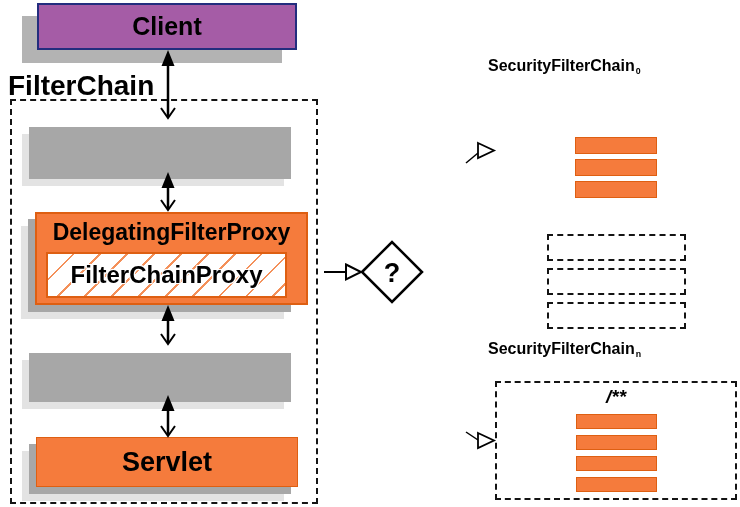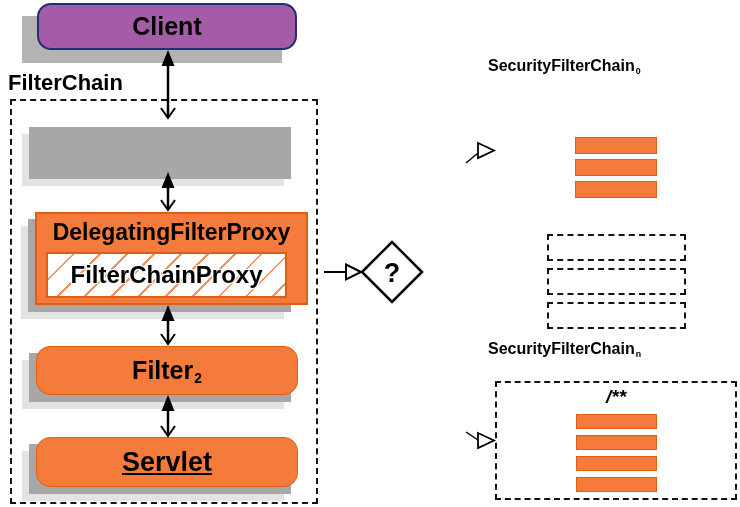--- a/index.html
+++ b/index.html
@@ -8,26 +8,26 @@
     font-family:"Liberation Sans", sans-serif;color:#000;
   }
   .abs{position:absolute;}
   
   .sh1{background:var(--shadow1);}
   .sh2{background:var(--shadow2);}
   .client-sh{background:var(--client-shadow);}
   
   .box{
     display:flex;align-items:center;justify-content:center;
-    font-weight:bold;text-align:center;box-sizing:border-box;border-radius:14px;
+    font-weight:bold;text-align:center;box-sizing:border-box;
   }
   .client-box{background:var(--purple);border:2px solid var(--purple-border);font-size:25px;}
   .orange-box{background:var(--orange);border:1px solid var(--orange-border);font-size:25px;}
   .chain-container{border:2px dashed #141414;box-sizing:border-box;}
-  .chain-label{font-weight:bold;font-size:22px;letter-spacing:0px;white-space:nowrap;}
+  .chain-label{font-weight:bold;font-size:28px;letter-spacing:0px;white-space:nowrap;}
   .dfp-box{background:var(--orange);border:2px solid var(--orange-border);box-sizing:border-box;}
   .dfp-title{position:absolute;left:0;right:0;top:5px;text-align:center;font-weight:bold;font-size:23px;}
   .fcp-box{
     position:absolute;left:9px;top:38px;width:241px;height:46px;
     background:#fff;border:2px solid var(--orange-border);box-sizing:border-box;
     background-image:repeating-linear-gradient(135deg,transparent 0px,transparent 17px,var(--hatch) 17px,var(--hatch) 19px);
     display:flex;align-items:center;justify-content:center;font-weight:bold;font-size:24px;
   }
   .halo{text-shadow:-1px -1px 0 #fff,1px -1px 0 #fff,-1px 1px 0 #fff,1px 1px 0 #fff,0 0 3px #fff;}
   .sub{font-size:0.55em;position:relative;top:0.30em;margin-left:1px;font-weight:bold;}
@@ -67,25 +67,22 @@
   </div>
 
 
   <div class="abs dfp-box" style="left:35px;top:212px;width:273px;height:93px;">
     <div class="dfp-title">DelegatingFilterProxy</div>
     <div class="fcp-box">
       <span class="halo">FilterChainProxy</span>
     </div>
   </div>
 
-  <div class="abs box orange-box" style="left:36px;top:346px;width:262px;height:49px;">
-    <span><span>Filter</span><span class="sub">2</span></span>
-  </div>
 
-  <div class="abs box orange-box" style="left:36px;top:437px;width:262px;height:50px;font-size:27px;text-decoration:underline;">
+  <div class="abs box orange-box" style="left:36px;top:437px;width:262px;height:50px;font-size:27px;">
     <span>Servlet</span>
   </div>
 
   <div class="abs sec-title" style="left:488px;top:57px;">
     <span>SecurityFilterChain</span><span class="sub">0</span>
   </div>
   <div class="abs" style="left:575px;top:137px;width:82px;">
       <div class="bar-lg"></div>
       <div class="bar-lg"></div>
       <div class="bar-lg"></div>

